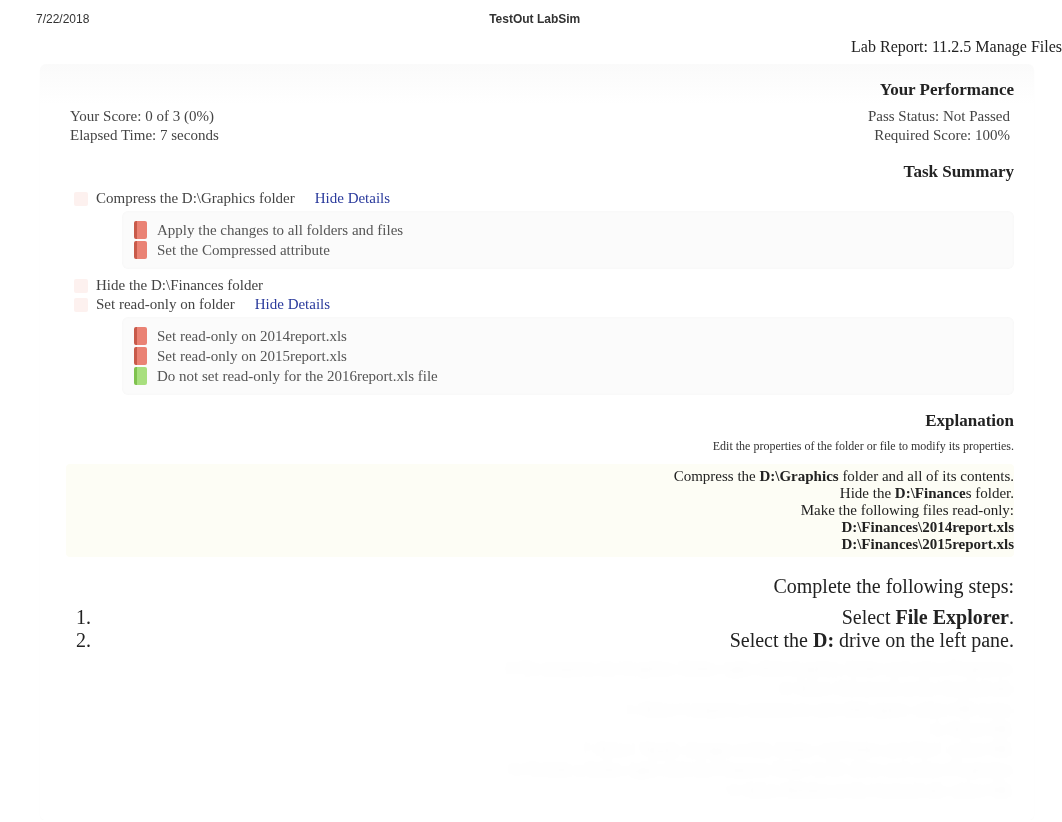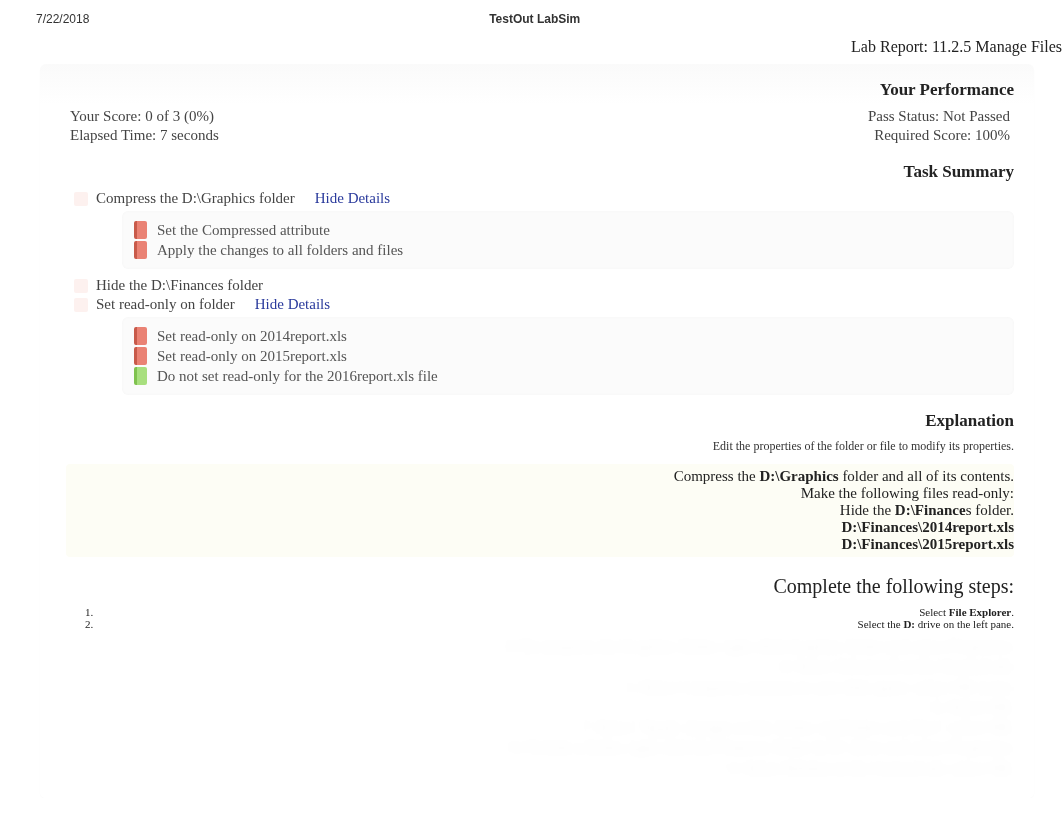--- a/index.html
+++ b/index.html
@@ -95,21 +95,21 @@
   .explain-line { font-size:15px; color:#222; }
   .explain-sub {
     margin-left:36px;
     font-weight:bold;
     font-size:15px;
   }
   .steps-intro { font-size:20px; margin:18px 0 8px -6px;}
   ol.steps {
     margin:6px 0 0 30px;
     padding:0;
-    font-size:11px;
+    font-size:20px;
   }
   ol.steps li { margin:0; }
   .faded-group {
     margin:6px 0 0 36px;
     font-size:15px;
     color:rgba(0,0,0,0.03);
     line-height:1.35;
     filter: blur(5px);
     user-select:none;
   }
@@ -141,25 +141,25 @@
   <h3 class="section" style="margin-top:18px">Task Summary</h3>
 
   <div class="task-row">
     <span class="marker pale"></span>
     <span>Compress the D:\Graphics folder</span>
     <span class="link">Hide Details</span>
   </div>
   <div class="detail-box">
     <div class="detail-item">
       <span class="marker red"></span>
+      <span>Apply the changes to all folders and files</span>
+    </div>
+    <div class="detail-item">
+      <span class="marker red"></span>
       <span>Set the Compressed attribute</span>
-    </div>
-    <div class="detail-item">
-      <span class="marker red"></span>
-      <span>Apply the changes to all folders and files</span>
     </div>
   </div>
 
   <div class="task-row">
     <span class="marker pale"></span>
     <span>Hide the D:\Finances folder</span>
   </div>
 
   <div class="task-row">
     <span class="marker pale"></span>
@@ -181,24 +181,24 @@
     </div>
   </div>
 
   <h3 class="section" style="margin-top:16px">Explanation</h3>
   <div class="explain-text">Edit the properties of the folder or file to modify its properties.</div>
 
   <div class="explain-block">
     <div class="explain-line">
       <span>Compress the </span><b>D:\Graphics</b><span> folder and all of its contents.</span>
     </div>
-    <div class="explain-line">Make the following files read-only:</div>
     <div class="explain-line">
       <span>Hide the </span><b>D:\Finance</b><span>s folder.</span>
     </div>
+    <div class="explain-line">Make the following files read-only:</div>
     <div class="explain-sub">D:\Finances\2014report.xls</div>
     <div class="explain-sub">D:\Finances\2015report.xls</div>
   </div>
 
   <div class="steps-intro">Complete the following steps:</div>
 
   <ol class="steps">
     <li>
       <span>Select </span><b>File Explorer</b><span>.</span>
     </li>

